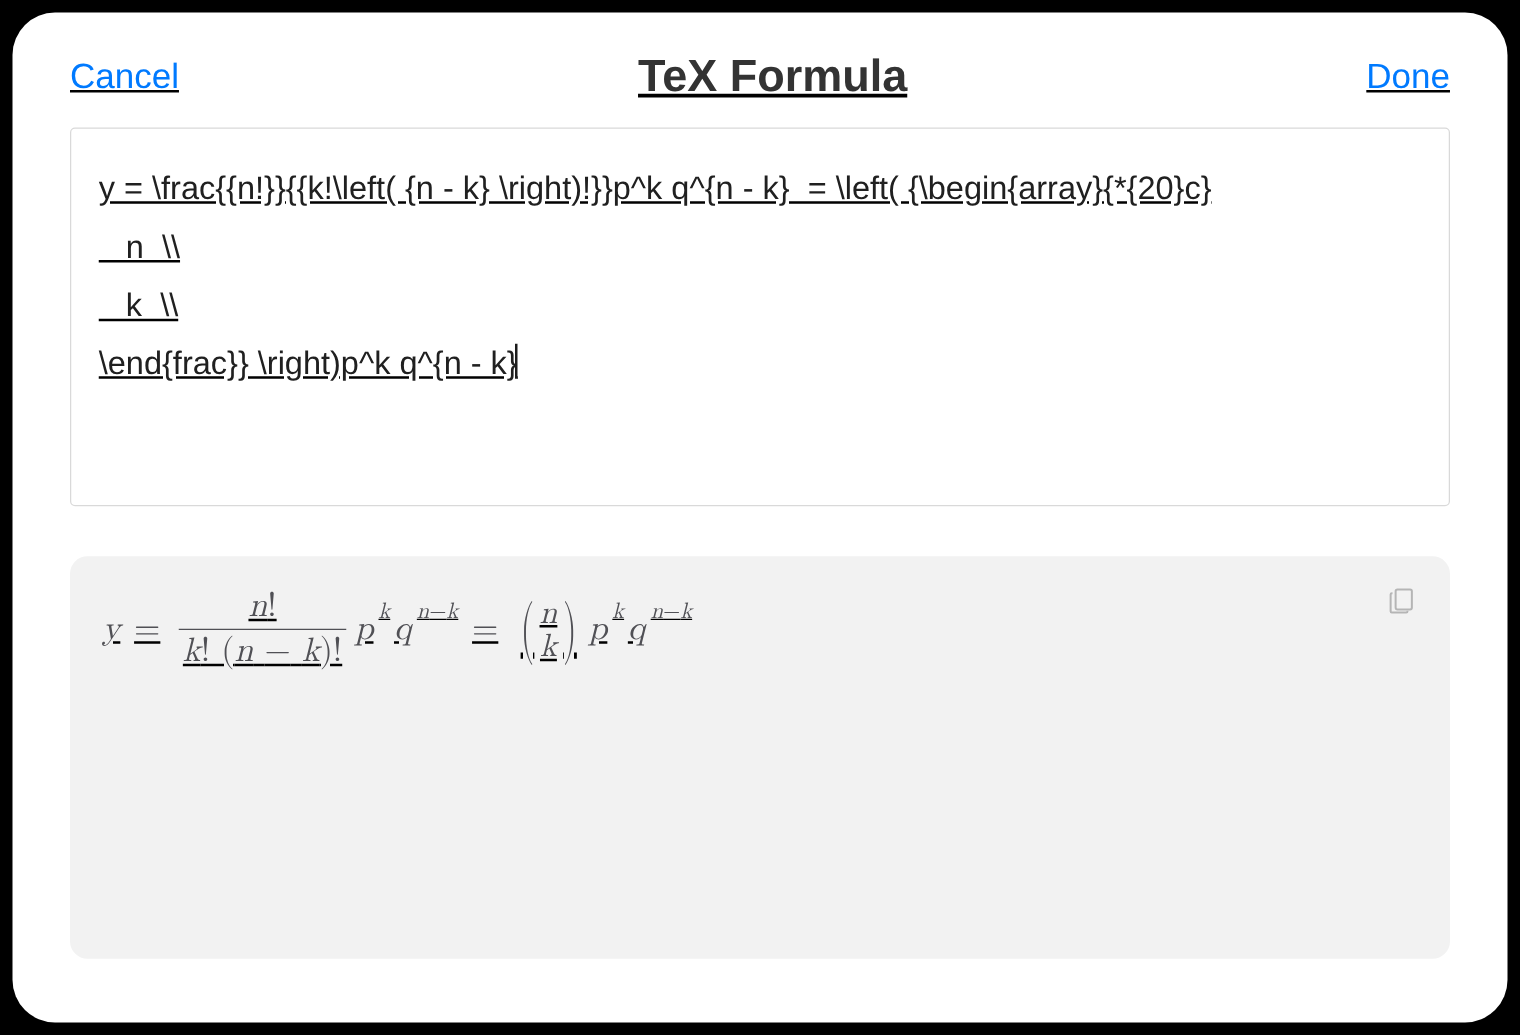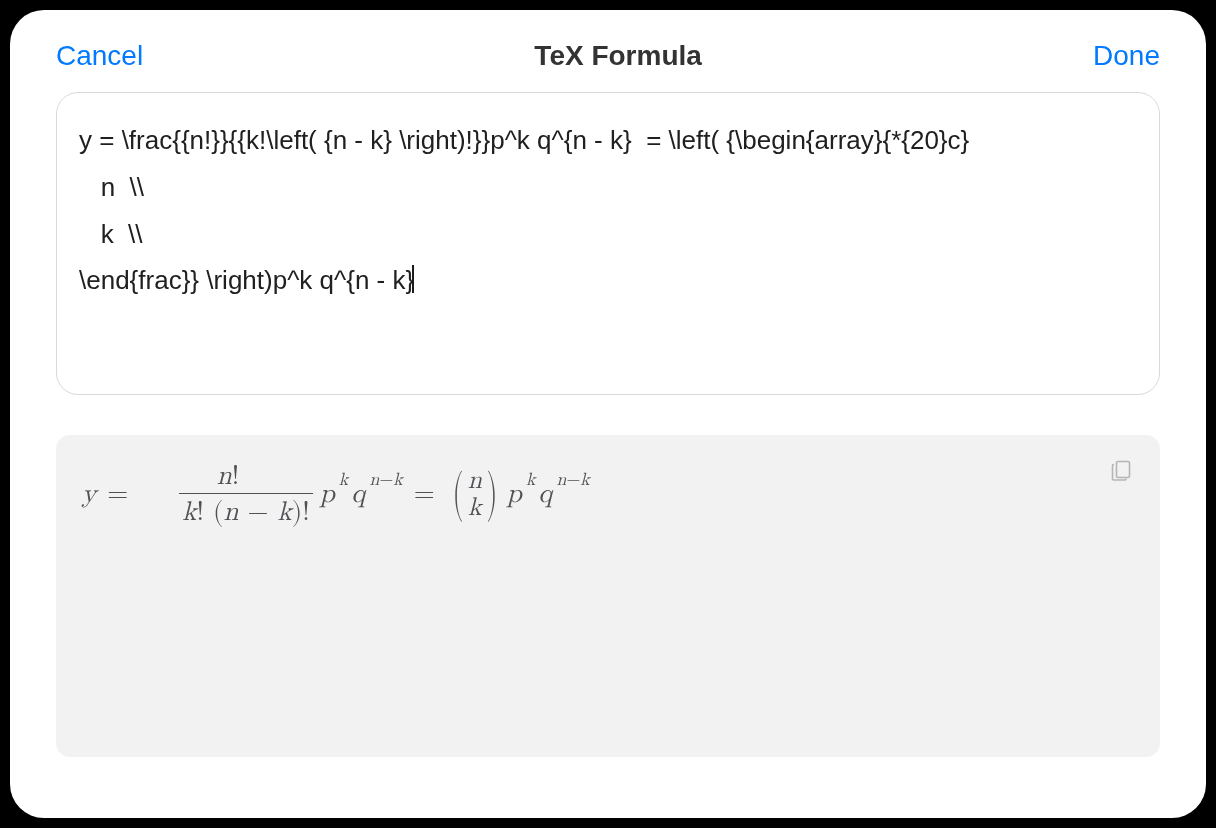--- a/index.html
+++ b/index.html
@@ -13,44 +13,45 @@
       font-family: -apple-system, BlinkMacSystemFont, "Helvetica Neue", Arial, sans-serif;
     }
     .sheet {
       width: 1196px;
       height: 808px;
       background: #fff;
       border-radius: 34px;
       position: relative;
       box-shadow: 0 0 6px rgba(0,0,0,.4);
       overflow: hidden;
+      text-decoration: underline;
     }
     .header {
       display: flex;
       align-items: center;
       justify-content: space-between;
       padding: 30px 46px 20px;
     }
     .hbtn {
       font-size: 28px;
       color: #007aff;
       background: none;
       border: none;
       cursor: pointer;
       font-family: inherit;
     }
     .title {
-      font-size: 28px;
+      font-size: 36px;
       font-weight: 600;
       color: #333;
     }
     .content { padding: 0 46px; }
     .editor {
       border: 1px solid #d9d9d9;
-      border-radius: 22px;
+      border-radius: 4px;
       padding: 24px 22px 90px;
       font-size: 26px;
       color: #202020;
       line-height: 1.8;
       font-family: -apple-system, Arial, sans-serif;
     }
     .editor .line { white-space: pre; }
     .caret {
       display: inline-block;
       width: 2px; height: 1.1em;
@@ -88,21 +89,21 @@
     .rm { font-style: normal; }
     .frac {
       display: inline-flex;
       flex-direction: column;
       align-items: center;
       vertical-align: middle;
       margin: 0 4px;
       line-height: 1.1;
     }
     .frac .num { padding: 0 2px 2px; }
-    .frac .den { border-top: 1.4px solid #505055; padding: 3px 3px 0; margin-left: 36px; }
+    .frac .den { border-top: 1.4px solid #505055; padding: 3px 3px 0; }
     .sup { font-size: 0.66em; position: relative; top: -0.8em; margin-left: 1px; }
     .binom {
       display: inline-flex;
       align-items: center;
       margin: 0 2px;
     }
     .binom .col {
       display: inline-flex;
       flex-direction: column;
       align-items: center;

